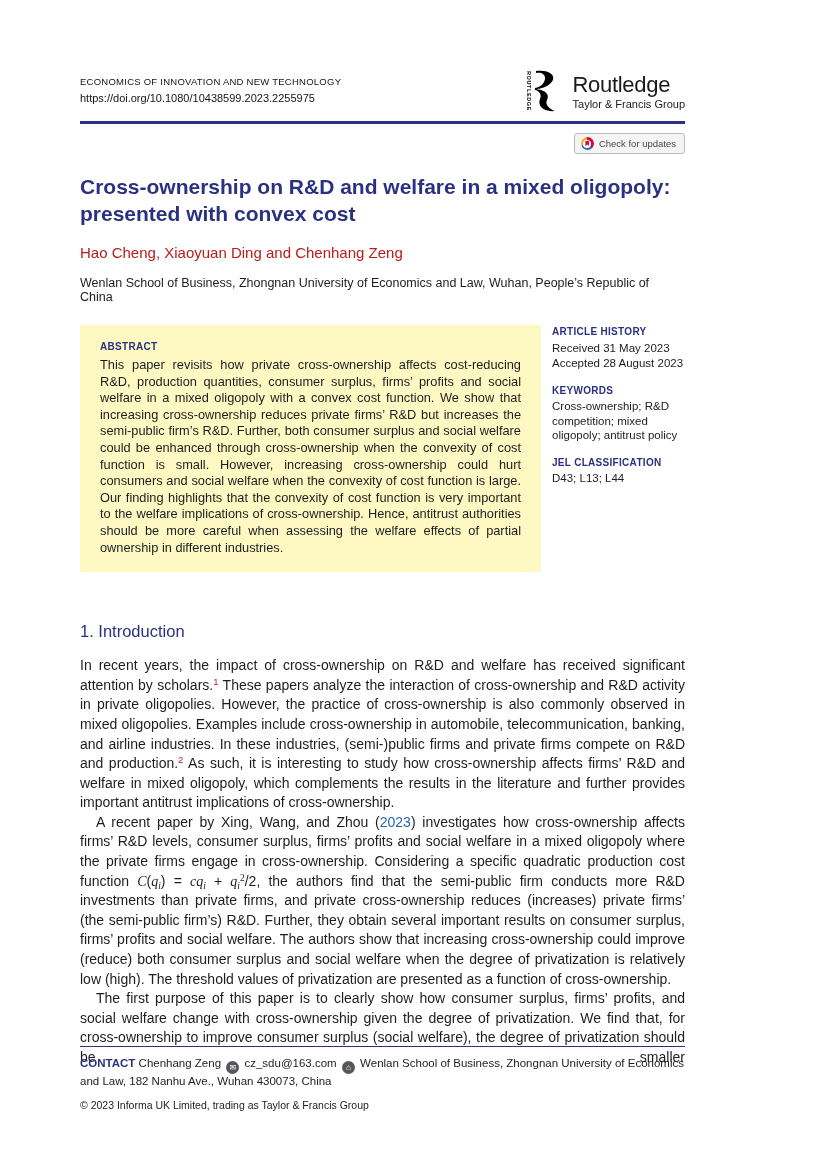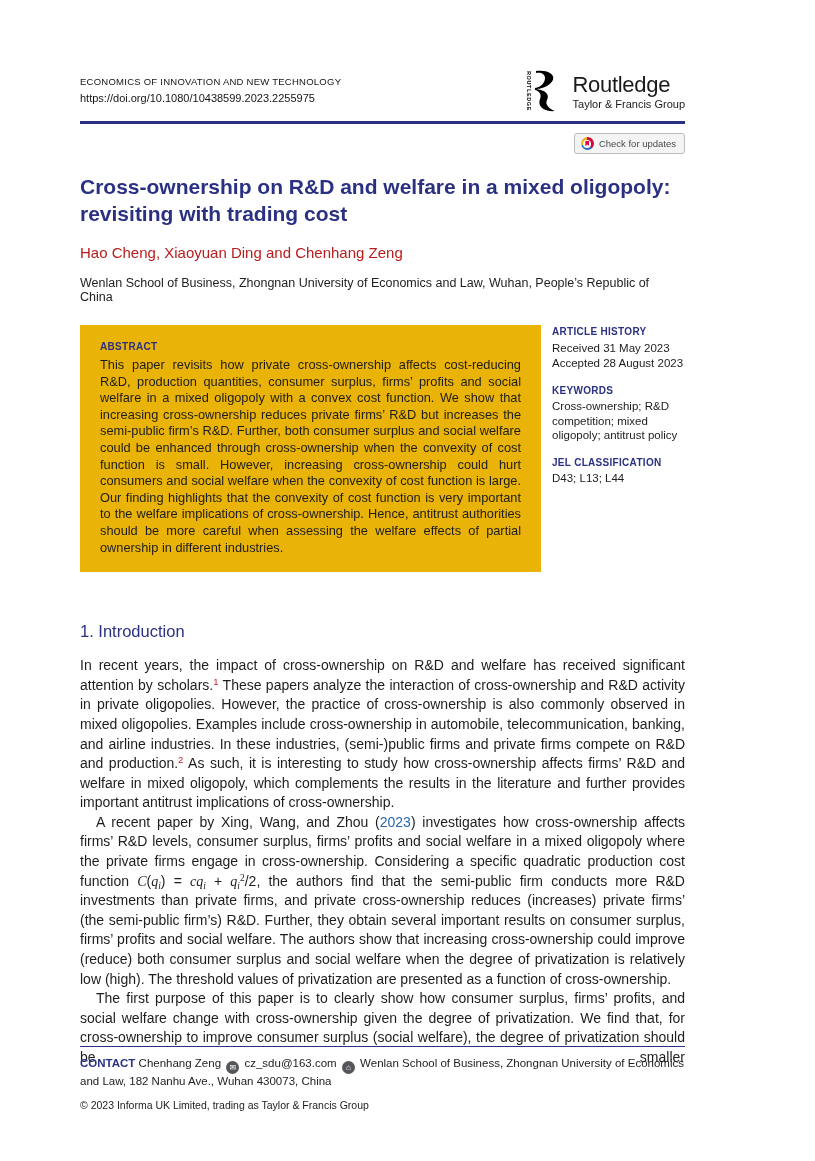--- a/index.html
+++ b/index.html
@@ -49,21 +49,21 @@
     clip-path:polygon(0 0,100% 0,100% 100%,50% 68%,0 100%);
   }
 
   
   .title { margin-top:19px; font-size:21px; line-height:27px; font-weight:bold; color:#2b3182; }
   .authors { margin-top:17px; font-size:15px; color:#b91c1c; }
   .affiliation { margin-top:15px; font-size:12.5px; color:#1d1d1f; }
 
   
   .abstract-row { margin-top:21px; display:flex; align-items:flex-start; }
-  .abstract-box { width:499px; background:#eab308; padding:16px 20px 16px 20px; }
+  .abstract-box { width:499px; background:#fef9c3; padding:16px 20px 16px 20px; }
   .side-heading { font-size:10px; font-weight:bold; color:#2b3182; letter-spacing:.3px; }
   .abstract-text { margin-top:5px; font-size:12.8px; line-height:16.6px; text-align:justify; color:#1d1d1f; }
   .sidebar { width:145px; margin-left:11px; font-size:11.5px; line-height:14.5px; color:#1d1d1f; }
   .side-block { margin-bottom:13px; }
   .side-block div:not(.side-heading) { margin-top:1px; }
 
   
   .section-heading { margin-top:50px; font-size:16.5px; font-weight:normal; color:#2b3182; }
   p.body { font-size:14px; line-height:19.6px; text-align:justify; color:#1d1d1f; }
   p.p1 { margin-top:15px; }
@@ -120,21 +120,21 @@
       <div class="check-badge">
         <span class="crossmark">
           <span class="cm-inner">
               <span class="cm-bookmark"></span>
             </span>
         </span>
         <span>Check for updates</span>
       </div>
     </div>
 
-    <h1 class="title"><span>Cross-ownership on R&amp;D and welfare in a mixed oligopoly:</span><br><span>revisiting with trading cost</span></h1>
+    <h1 class="title"><span>Cross-ownership on R&amp;D and welfare in a mixed oligopoly:</span><br><span>presented with convex cost</span></h1>
     <div class="authors">Hao Cheng, Xiaoyuan Ding and Chenhang Zeng</div>
     <div class="affiliation">Wenlan School of Business, Zhongnan University of Economics and Law, Wuhan, People’s Republic of China</div>
 
     <div class="abstract-row">
       <div class="abstract-box">
         <div class="side-heading">ABSTRACT</div>
         <div class="abstract-text">This paper revisits how private cross-ownership affects cost-reducing R&amp;D, production quantities, consumer surplus, firms’ profits and social welfare in a mixed oligopoly with a convex cost function. We show that increasing cross-ownership reduces private firms’ R&amp;D but increases the semi-public firm’s R&amp;D. Further, both consumer surplus and social welfare could be enhanced through cross-ownership when the convexity of cost function is small. However, increasing cross-ownership could hurt consumers and social welfare when the convexity of cost function is large. Our finding highlights that the convexity of cost function is very important to the welfare implications of cross-ownership. Hence, antitrust authorities should be more careful when assessing the welfare effects of partial ownership in different industries.</div>
       </div>
       <aside class="sidebar">
         <div class="side-block">

